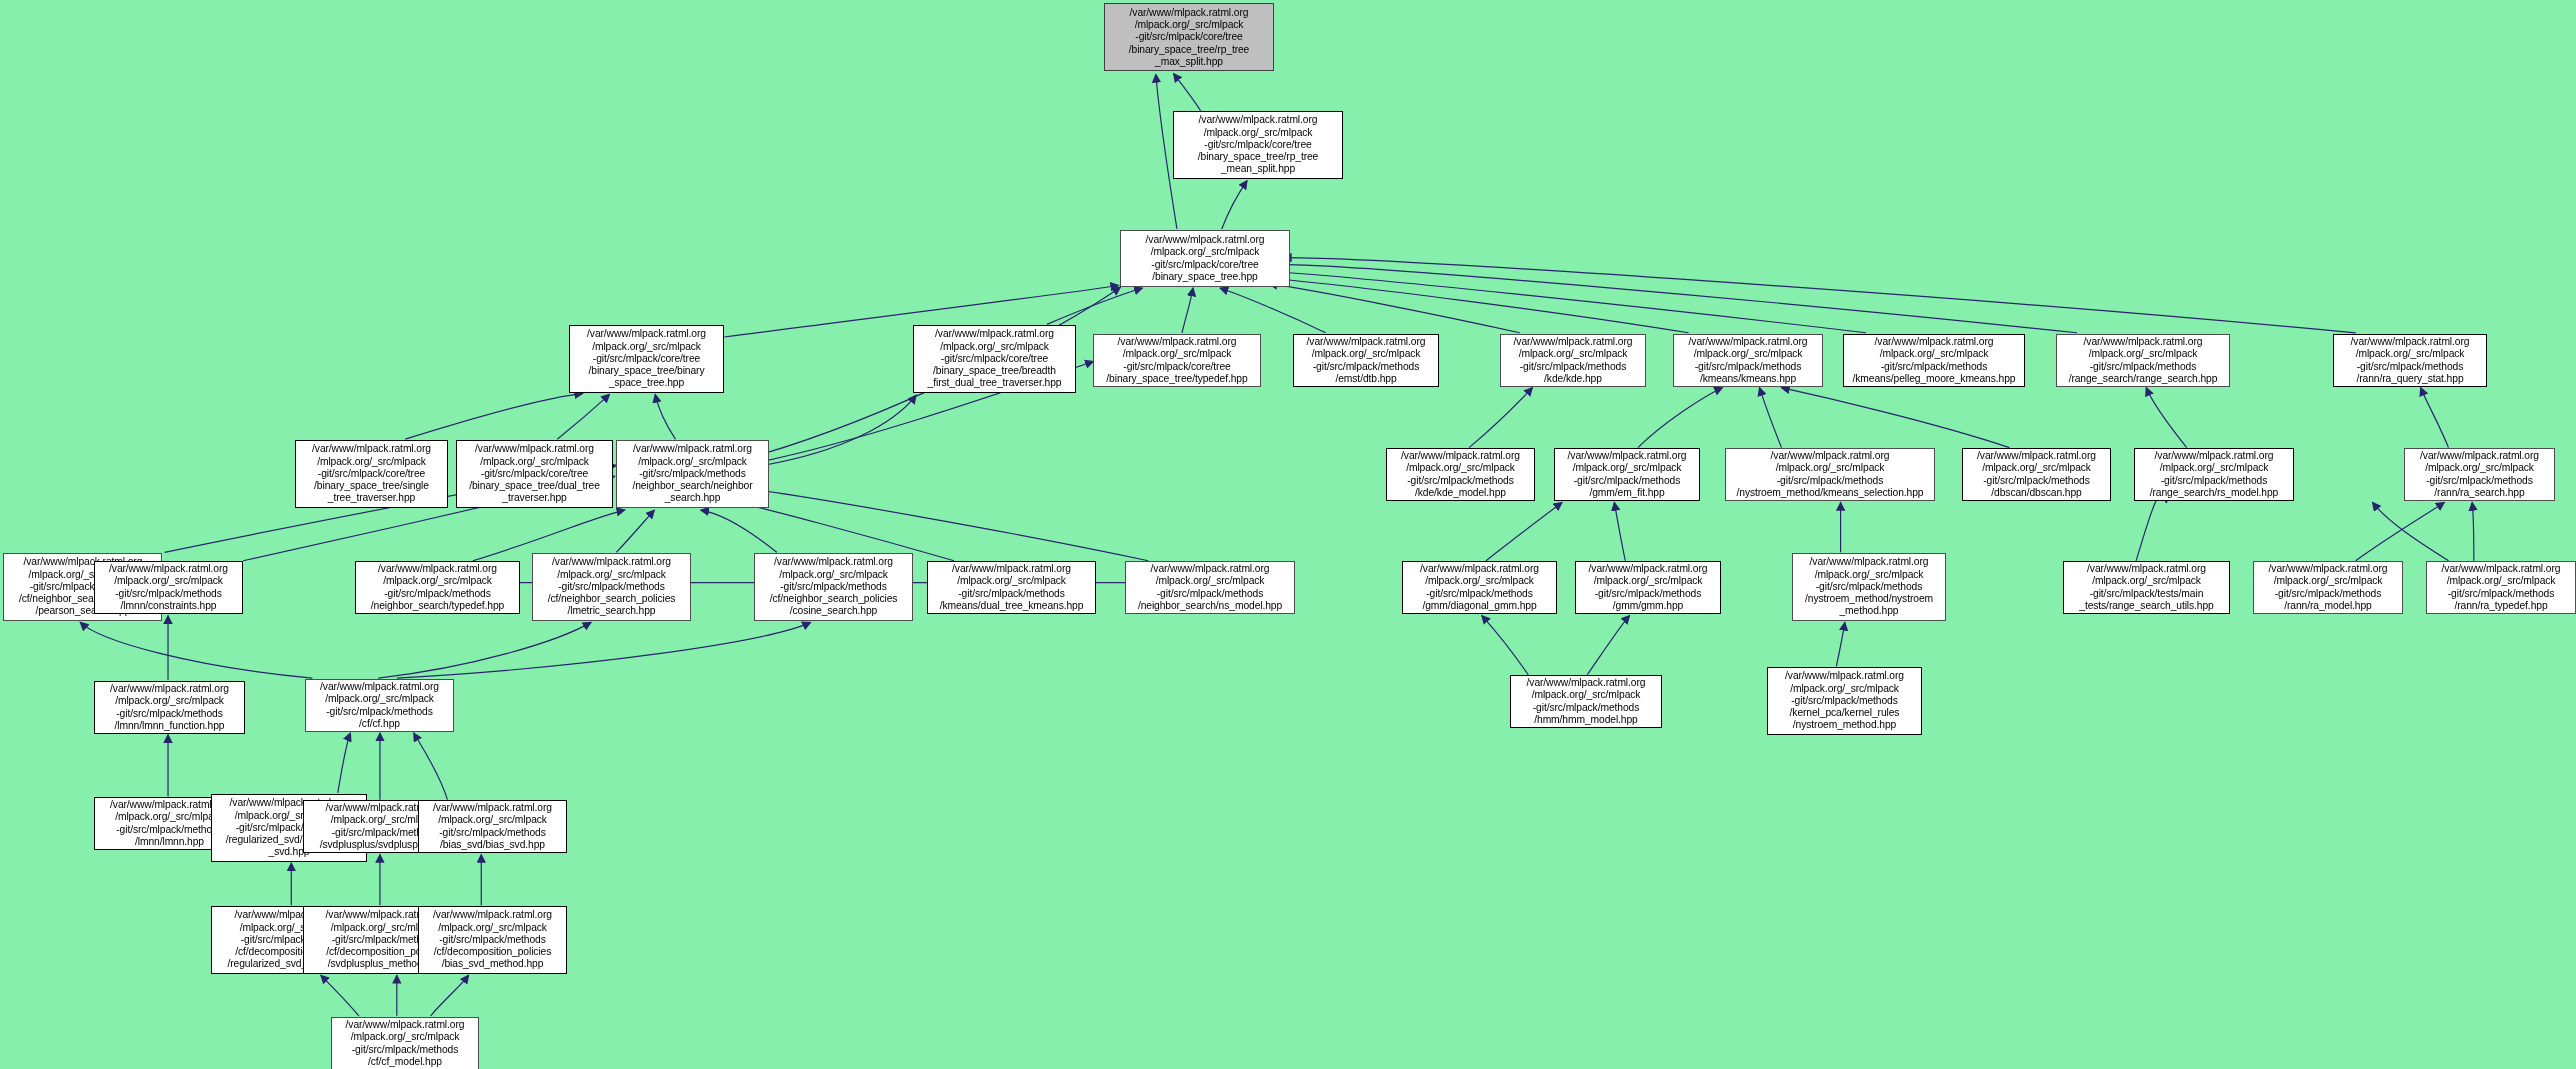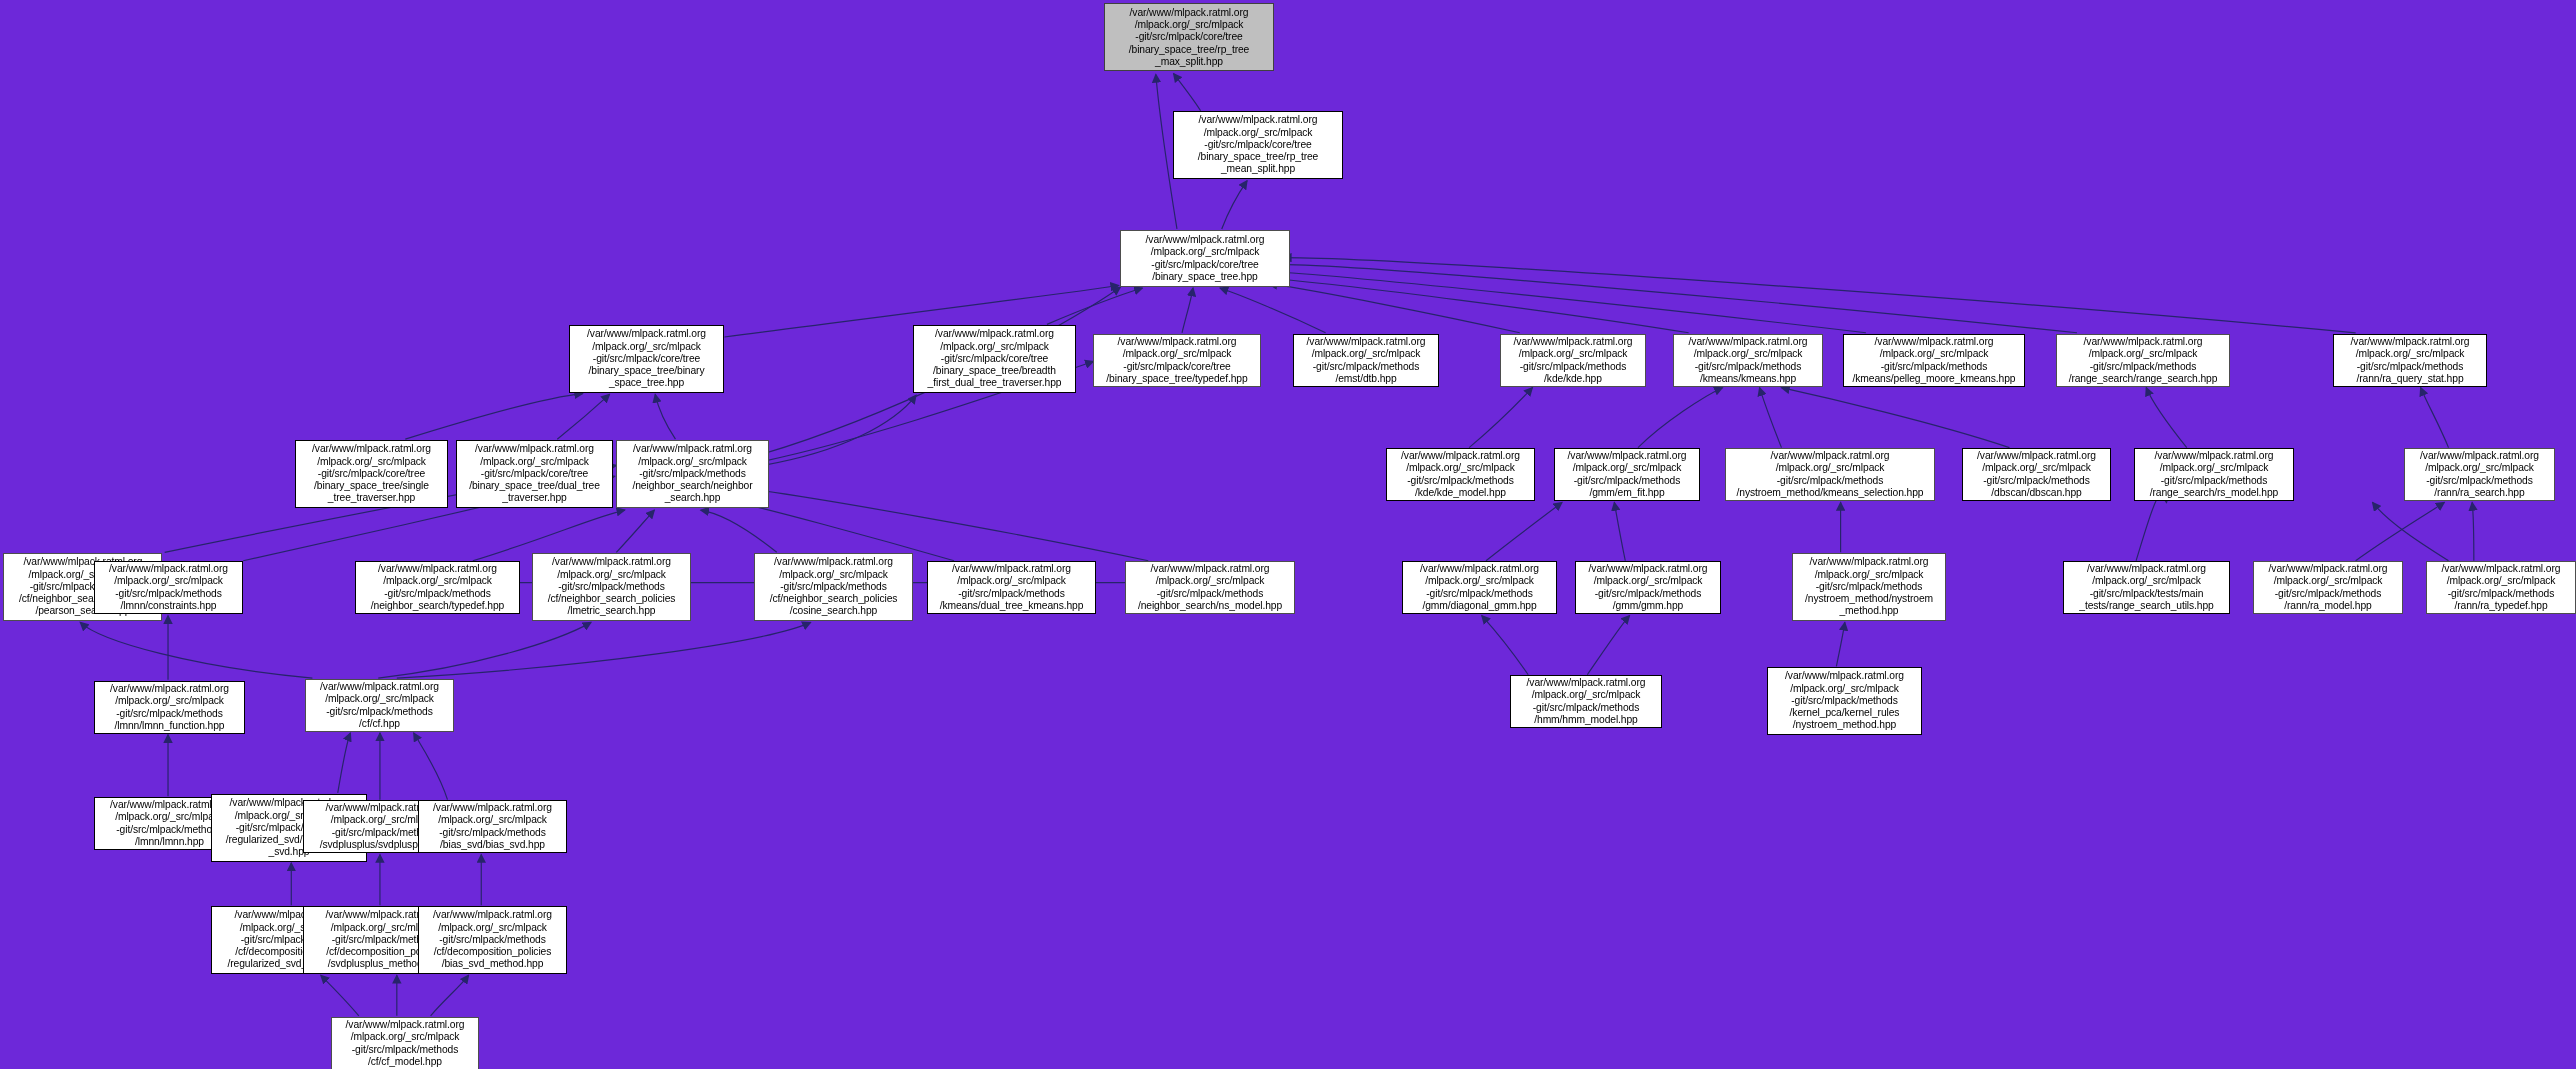--- a/index.html
+++ b/index.html
@@ -5,21 +5,21 @@
 <style>
   html, body {
     margin: 0;
     padding: 0;
     background: #ffffff;
   }
   #graph-root {
     position: relative;
     width: 2576px;
     height: 1070px;
-    background: #6d28d9;
+    background: #86efac;
     font-family: "Liberation Sans", sans-serif;
     overflow: hidden;
   }
   #edge-layer {
     position: absolute;
     left: 0;
     top: 0;
     width: 2576px;
     height: 1070px;
     pointer-events: none;

